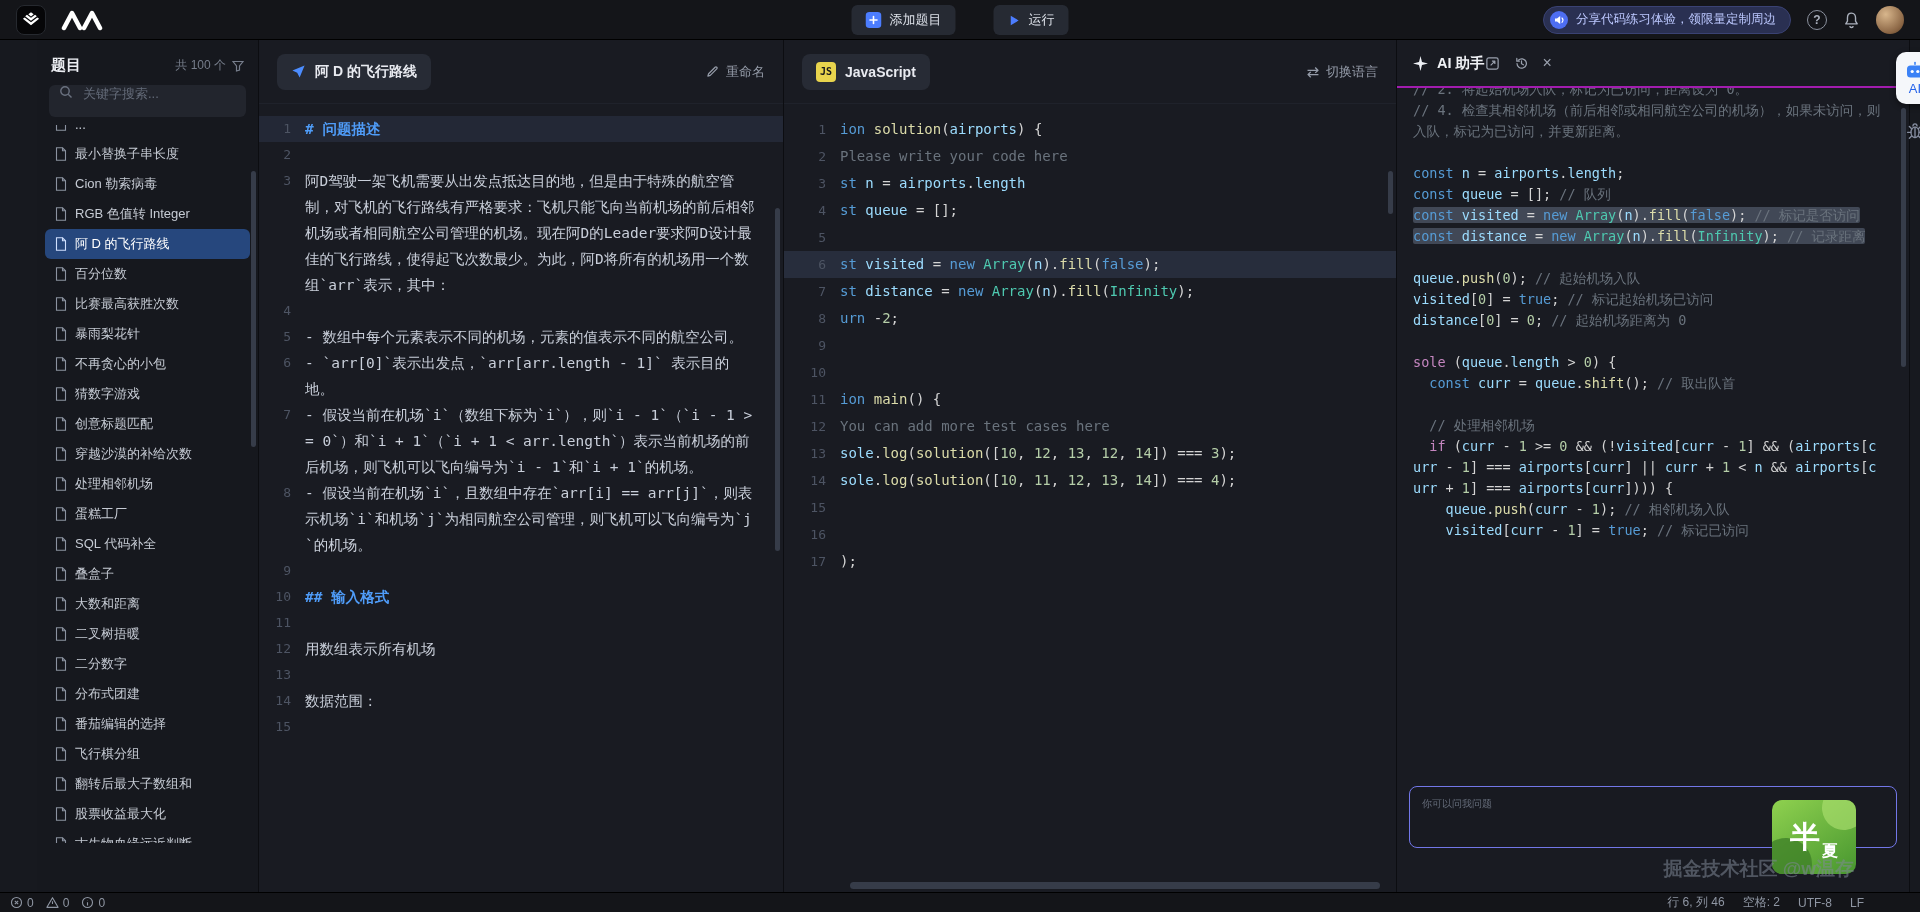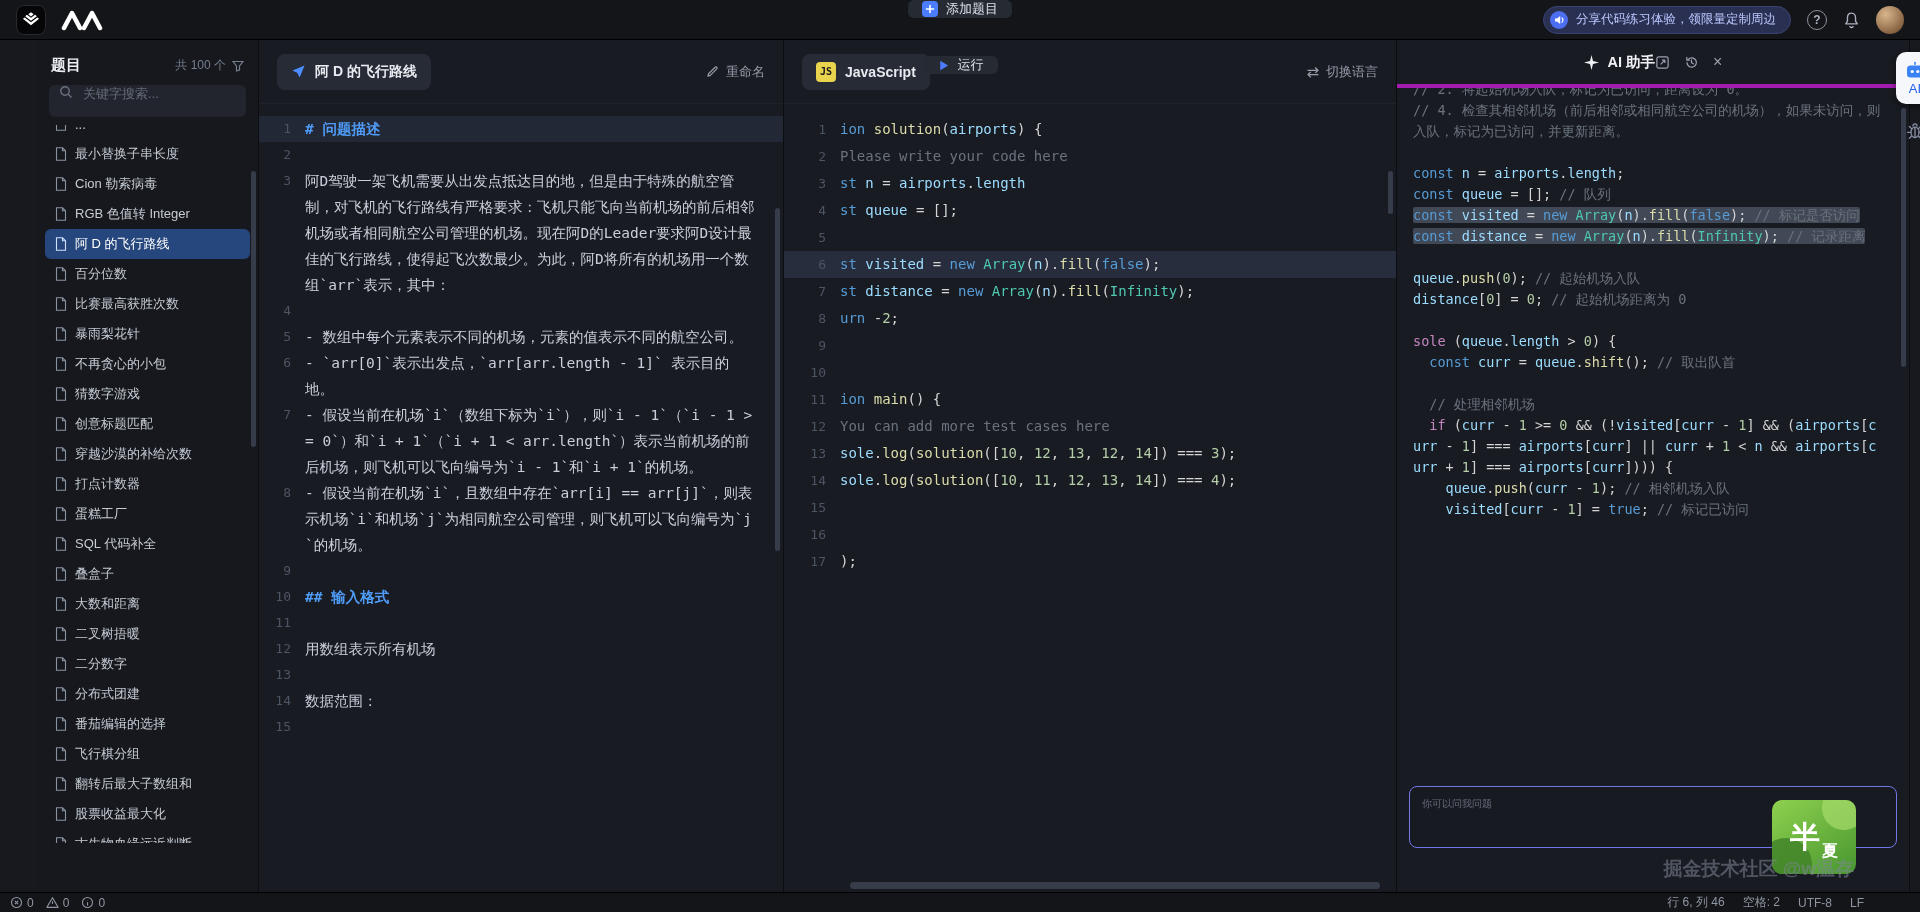--- a/index.html
+++ b/index.html
@@ -8,21 +8,21 @@
        font-family:"Liberation Sans","DejaVu Sans",sans-serif;color:#c9cfda;}
 
   
   .topbar{position:absolute;top:0;left:0;right:0;height:40px;background:#141519;
           display:flex;align-items:center;padding:0 16px;border-bottom:1px solid #000;z-index:10;}
   .tb-left{display:flex;align-items:center;gap:14px;}
   .logo-box{width:30px;height:30px;background:#060608;border:1px solid #26292f;border-radius:8px;
             display:flex;align-items:center;justify-content:center;cursor:pointer;}
   .brand{display:flex;align-items:center;cursor:pointer;}
   .tb-center{position:absolute;left:50%;top:0;height:40px;transform:translateX(-50%);
-             display:flex;align-items:center;gap:38px;flex-direction:column;}
+             display:flex;align-items:center;gap:38px;}
   .tb-btn{display:flex;align-items:center;gap:8px;height:30px;padding:0 14px;border:none;
           background:#262a33;border-radius:6px;color:#dde1e9;font-size:13px;cursor:pointer;
           font-family:inherit;}
   .tb-right{margin-left:auto;display:flex;align-items:center;gap:16px;}
   .promo{display:flex;align-items:center;gap:8px;height:28px;padding:0 14px 0 6px;border-radius:14px;
          background:#2a3052;border:1px solid #3a4273;color:#bcc8ff;font-size:12.5px;cursor:pointer;}
   .help{width:20px;height:20px;border:1.5px solid #8b919e;border-radius:50%;color:#aab0bc;
         font-size:12px;font-weight:700;display:flex;align-items:center;justify-content:center;cursor:pointer;}
   .bell{display:flex;color:#aab0bc;cursor:pointer;}
   .avatar{width:28px;height:28px;border-radius:50%;cursor:pointer;
@@ -84,22 +84,22 @@
   .tk-k2{color:#c586c0;}
   .tk-fn{color:#dcdcaa;}
   .tk-cls{color:#4ec9b0;}
   .tk-v{color:#9cdcfe;}
   .tk-n{color:#b5cea8;}
   .tk-p{color:#d4d4d4;}
   .tk-c{color:#6a737d;}
 
   
   .ai-panel{width:513px;}
-  .ai-head{height:48px;display:flex;align-items:center;justify-content:center;padding:0 16px;
-           border-bottom:4px solid #a21caf;}
+  .ai-head{height:48px;display:flex;align-items:center;justify-content:flex-start;padding:0 16px;
+           border-bottom:2px solid #a21caf;}
   .ai-title-wrap{display:flex;align-items:center;gap:9px;}
   .ai-title{font-size:14.5px;font-weight:700;color:#f0f2f6;}
   .ai-actions{display:flex;align-items:center;gap:14px;}
   .ai-act{display:flex;color:#9aa1ae;cursor:pointer;font-size:16px;line-height:1;}
   .ai-chat{position:absolute;top:48px;left:0;right:0;bottom:118px;overflow:hidden;
            padding:0 26px 0 16px;font-family:"DejaVu Sans Mono","Liberation Mono",monospace;
            font-size:13.5px;line-height:21px;color:#c9cfda;}
   .airow{white-space:pre-wrap;word-break:break-all;min-height:21px;}
   .airow:first-child{margin-top:-9px;}
   .sel{background:#414856;border-radius:2px;}
@@ -343,21 +343,21 @@
             </span>
             <span class="side-label">穿越沙漠的补给次数</span>
           </div>
           <div class="side-item">
             <span class="doc-ico">
               <svg width="12" height="14" viewBox="0 0 12 14" fill="none" stroke="currentColor" stroke-width="1.1">
                 <path d="M1.5 .8h6l3 3v9.4h-9z"></path>
                 <path d="M7.5 .8v3h3"></path>
               </svg>
             </span>
-            <span class="side-label">打点计数器</span>
+            <span class="side-label">处理相邻机场</span>
           </div>
           <div class="side-item">
             <span class="doc-ico">
               <svg width="12" height="14" viewBox="0 0 12 14" fill="none" stroke="currentColor" stroke-width="1.1">
                 <path d="M1.5 .8h6l3 3v9.4h-9z"></path>
                 <path d="M7.5 .8v3h3"></path>
               </svg>
             </span>
             <span class="side-label">蛋糕工厂</span>
           </div>
@@ -667,20 +667,21 @@
       <div class="ai-chat">
           <div class="airow"><span><span class="tk-c">// 2. 将起始机场入队，标记为已访问，距离设为 0。</span></span></div>
           <div class="airow"><span><span class="tk-c">// 4. 检查其相邻机场（前后相邻或相同航空公司的机场），如果未访问，则入队，标记为已访问，并更新距离。</span></span></div>
           <div class="airow"><span></span></div>
           <div class="airow"><span><span class="tk-k">const</span><span class="tk-p"> </span><span class="tk-v">n</span><span class="tk-p"> = </span><span class="tk-v">airports</span><span class="tk-p">.</span><span class="tk-v">length</span><span class="tk-p">;</span></span></div>
           <div class="airow"><span><span class="tk-k">const</span><span class="tk-p"> </span><span class="tk-v">queue</span><span class="tk-p"> = []; </span><span class="tk-c">// 队列</span></span></div>
           <div class="airow"><span class="sel"><span class="tk-k">const</span><span class="tk-p"> </span><span class="tk-v">visited</span><span class="tk-p"> = </span><span class="tk-k">new</span><span class="tk-p"> </span><span class="tk-cls">Array</span><span class="tk-p">(</span><span class="tk-v">n</span><span class="tk-p">).</span><span class="tk-fn">fill</span><span class="tk-p">(</span><span class="tk-k">false</span><span class="tk-p">); </span><span class="tk-c">// 标记是否访问</span></span></div>
           <div class="airow"><span class="sel"><span class="tk-k">const</span><span class="tk-p"> </span><span class="tk-v">distance</span><span class="tk-p"> = </span><span class="tk-k">new</span><span class="tk-p"> </span><span class="tk-cls">Array</span><span class="tk-p">(</span><span class="tk-v">n</span><span class="tk-p">).</span><span class="tk-fn">fill</span><span class="tk-p">(</span><span class="tk-cls">Infinity</span><span class="tk-p">); </span><span class="tk-c">// 记录距离</span></span></div>
           <div class="airow"><span></span></div>
           <div class="airow"><span><span class="tk-v">queue</span><span class="tk-p">.</span><span class="tk-fn">push</span><span class="tk-p">(</span><span class="tk-n">0</span><span class="tk-p">); </span><span class="tk-c">// 起始机场入队</span></span></div>
+          <div class="airow"><span><span class="tk-v">visited</span><span class="tk-p">[</span><span class="tk-n">0</span><span class="tk-p">] = </span><span class="tk-k">true</span><span class="tk-p">; </span><span class="tk-c">// 标记起始机场已访问</span></span></div>
           <div class="airow"><span><span class="tk-v">distance</span><span class="tk-p">[</span><span class="tk-n">0</span><span class="tk-p">] = </span><span class="tk-n">0</span><span class="tk-p">; </span><span class="tk-c">// 起始机场距离为 0</span></span></div>
           <div class="airow"><span></span></div>
           <div class="airow"><span><span class="tk-k2">sole</span><span class="tk-p"> (</span><span class="tk-v">queue</span><span class="tk-p">.</span><span class="tk-v">length</span><span class="tk-p"> &gt; </span><span class="tk-n">0</span><span class="tk-p">) {</span></span></div>
           <div class="airow"><span><span class="tk-p">  </span><span class="tk-k">const</span><span class="tk-p"> </span><span class="tk-v">curr</span><span class="tk-p"> = </span><span class="tk-v">queue</span><span class="tk-p">.</span><span class="tk-fn">shift</span><span class="tk-p">(); </span><span class="tk-c">// 取出队首</span></span></div>
           <div class="airow"><span></span></div>
           <div class="airow"><span><span class="tk-c">  // 处理相邻机场</span></span></div>
           <div class="airow"><span><span class="tk-p">  </span><span class="tk-k2">if</span><span class="tk-p"> (</span><span class="tk-v">curr</span><span class="tk-p"> - </span><span class="tk-n">1</span><span class="tk-p"> &gt;= </span><span class="tk-n">0</span><span class="tk-p"> &amp;&amp; (!</span><span class="tk-v">visited</span><span class="tk-p">[</span><span class="tk-v">curr</span><span class="tk-p"> - </span><span class="tk-n">1</span><span class="tk-p">] &amp;&amp; (</span><span class="tk-v">airports</span><span class="tk-p">[</span><span class="tk-v">curr</span><span class="tk-p"> - </span><span class="tk-n">1</span><span class="tk-p">] === </span><span class="tk-v">airports</span><span class="tk-p">[</span><span class="tk-v">curr</span><span class="tk-p">] || </span><span class="tk-v">curr</span><span class="tk-p"> + </span><span class="tk-n">1</span><span class="tk-p"> &lt; </span><span class="tk-v">n</span><span class="tk-p"> &amp;&amp; </span><span class="tk-v">airports</span><span class="tk-p">[</span><span class="tk-v">curr</span><span class="tk-p"> + </span><span class="tk-n">1</span><span class="tk-p">] === </span><span class="tk-v">airports</span><span class="tk-p">[</span><span class="tk-v">curr</span><span class="tk-p">]))) {</span></span></div>
           <div class="airow"><span><span class="tk-p">    </span><span class="tk-v">queue</span><span class="tk-p">.</span><span class="tk-fn">push</span><span class="tk-p">(</span><span class="tk-v">curr</span><span class="tk-p"> - </span><span class="tk-n">1</span><span class="tk-p">); </span><span class="tk-c">// 相邻机场入队</span></span></div>
           <div class="airow"><span><span class="tk-p">    </span><span class="tk-v">visited</span><span class="tk-p">[</span><span class="tk-v">curr</span><span class="tk-p"> - </span><span class="tk-n">1</span><span class="tk-p">] = </span><span class="tk-k">true</span><span class="tk-p">; </span><span class="tk-c">// 标记已访问</span></span></div>
         </div>

